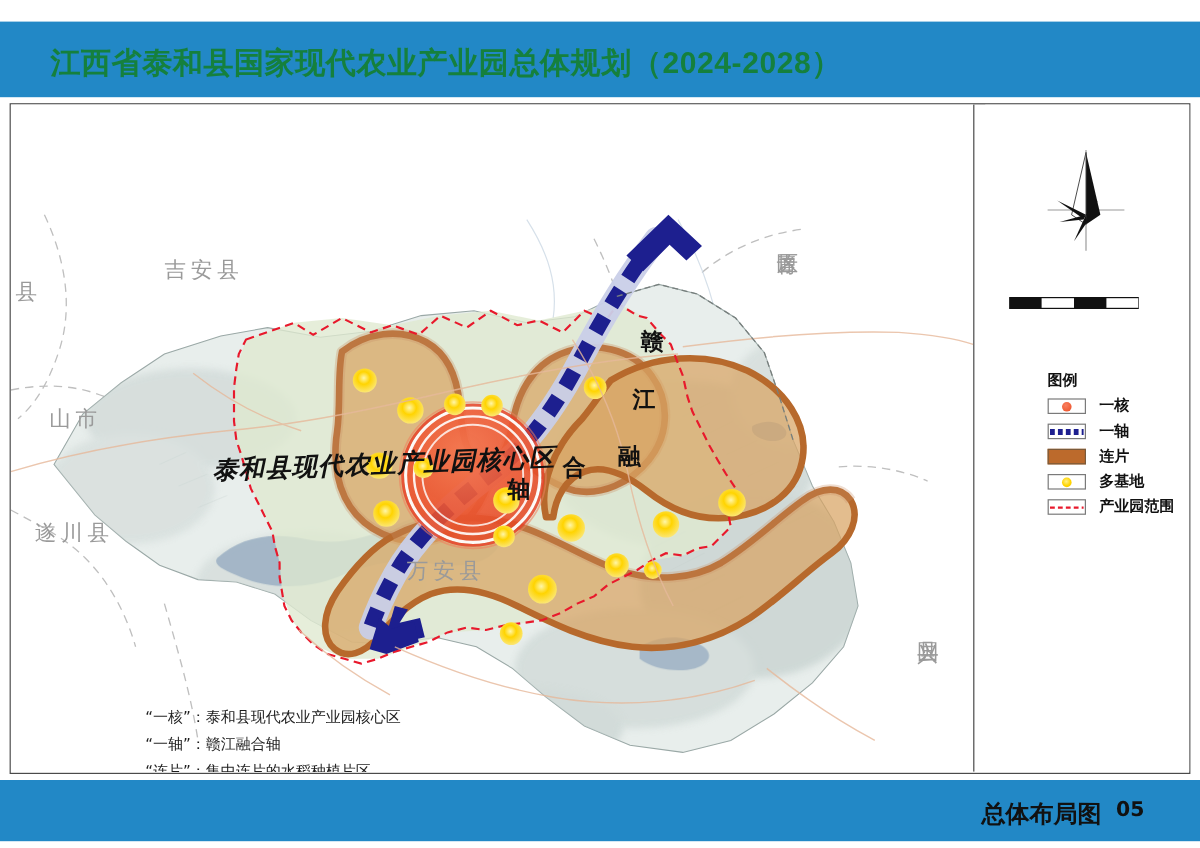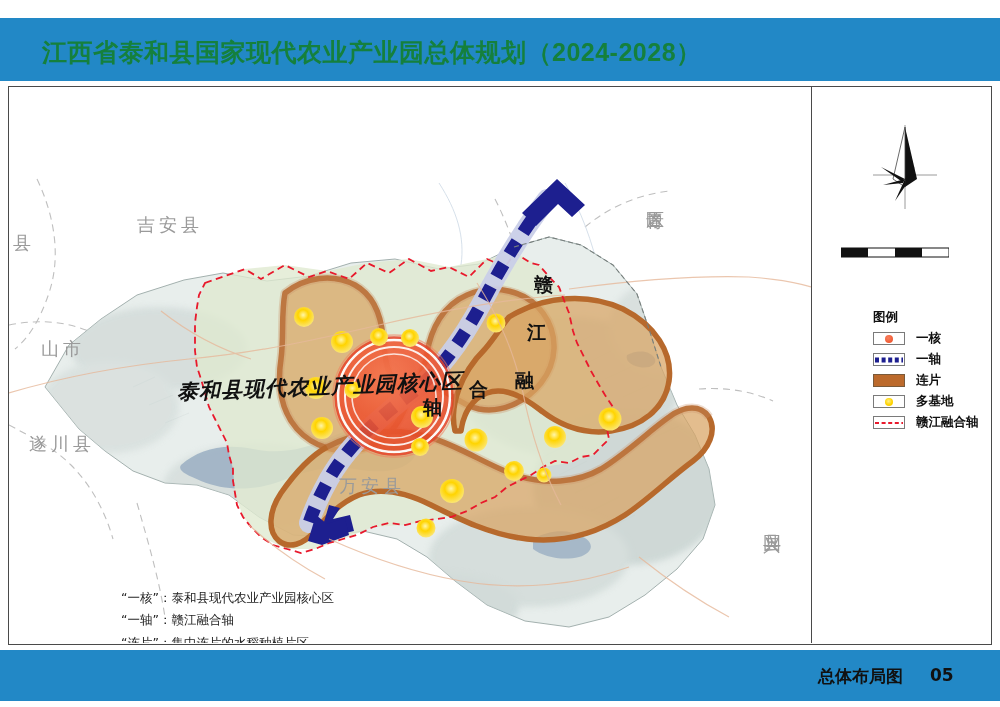--- a/index.html
+++ b/index.html
@@ -46,21 +46,21 @@
   .sw-dot{border:1px solid #7a7a7a;}
   .sw-dot::after{content:"";position:absolute;left:50%;top:50%;width:8px;height:8px;margin:-4px 0 0 -4px;
      border-radius:50%;}
   .sw-core::after{background:radial-gradient(circle at 40% 35%,#f98060 0%,#ef5b34 70%);}
   .sw-base::after{background:radial-gradient(circle at 45% 40%,#fff08a 0%,#ffd400 55%,#f5c400 100%);}
   .sw-lianpian{background:#bc6a2c;border:1px solid #7a5a3a;}
   .legend-label{font-size:12.5px;color:#111;font-weight:bold;white-space:nowrap;}
 
   
   .footer-bar{position:absolute;left:0;top:650px;width:1000px;height:51px;background:#2288c6;}
-  .footer-title{position:absolute;left:818px;top:665px;font-size:17px;font-weight:bold;color:#111;
+  .footer-title{position:absolute;left:818px;top:665px;font-size:20px;font-weight:bold;color:#111;
      white-space:nowrap;}
   .footer-page{position:absolute;left:930px;top:665px;font-size:17px;font-weight:bold;color:#111;}
 </style>
 </head>
 <body>
 
 <div class="page">
 
   <div class="header-bar"></div>
   <div class="header-title">江西省泰和县国家现代农业产业园总体规划（2024-2028）</div>
@@ -267,21 +267,21 @@
       <div class="axlabel" style="left:525px;top:185px;">赣</div>
       <div class="axlabel" style="left:518px;top:233px;">江</div>
       <div class="axlabel" style="left:506px;top:281px;">融</div>
       <div class="axlabel" style="left:460px;top:290px;">合</div>
       <div class="axlabel" style="left:414px;top:308px;">轴</div>
 
       <div class="mlabel" style="left:128px;top:126px;">吉安县</div>
       <div class="mlabel" style="left:4px;top:144px;">县</div>
       <div class="mlabel" style="left:4px;top:250px;margin-left:28px;">山市</div>
       <div class="mlabel" style="left:20px;top:345px;">遂川县</div>
-      <div class="mlabel" style="left:330px;top:377px;margin-top:10px;">万安县</div>
+      <div class="mlabel" style="left:330px;top:377px;">万安县</div>
 
       <div class="mlabel v" style="left:633px;top:110px;">青原区</div>
       <div class="mlabel v" style="left:750px;top:433px;">兴国县</div>
 
       <div class="notes">
         <div>“一核”：泰和县现代农业产业园核心区</div>
         <div>“一轴”：赣江融合轴</div>
         <div>“连片”：集中连片的水稻种植片区</div>
 
       </div>
@@ -333,21 +333,21 @@
           <span class="swatch sw-dot sw-base"></span>
           <span class="legend-label">多基地</span>
         </div>
 
         <div class="legend-row">
           <span class="swatch">
             <svg width="30" height="11" viewBox="0 0 30 11" style="position:absolute;left:0;top:0;">
               <line x1="1" y1="6" x2="29" y2="6" stroke="#e8192c" stroke-width="2" stroke-dasharray="4 2.6"></line>
             </svg>
           </span>
-          <span class="legend-label">赣江融合轴</span>
+          <span class="legend-label">产业园范围</span>
         </div>
 
       </div>
     </div>
 
     <div class="divider" style="left:802px;top:0;height:556px;"></div>
   </div>
 
   <div class="footer-bar"></div>
   <div class="footer-title">总体布局图</div>

